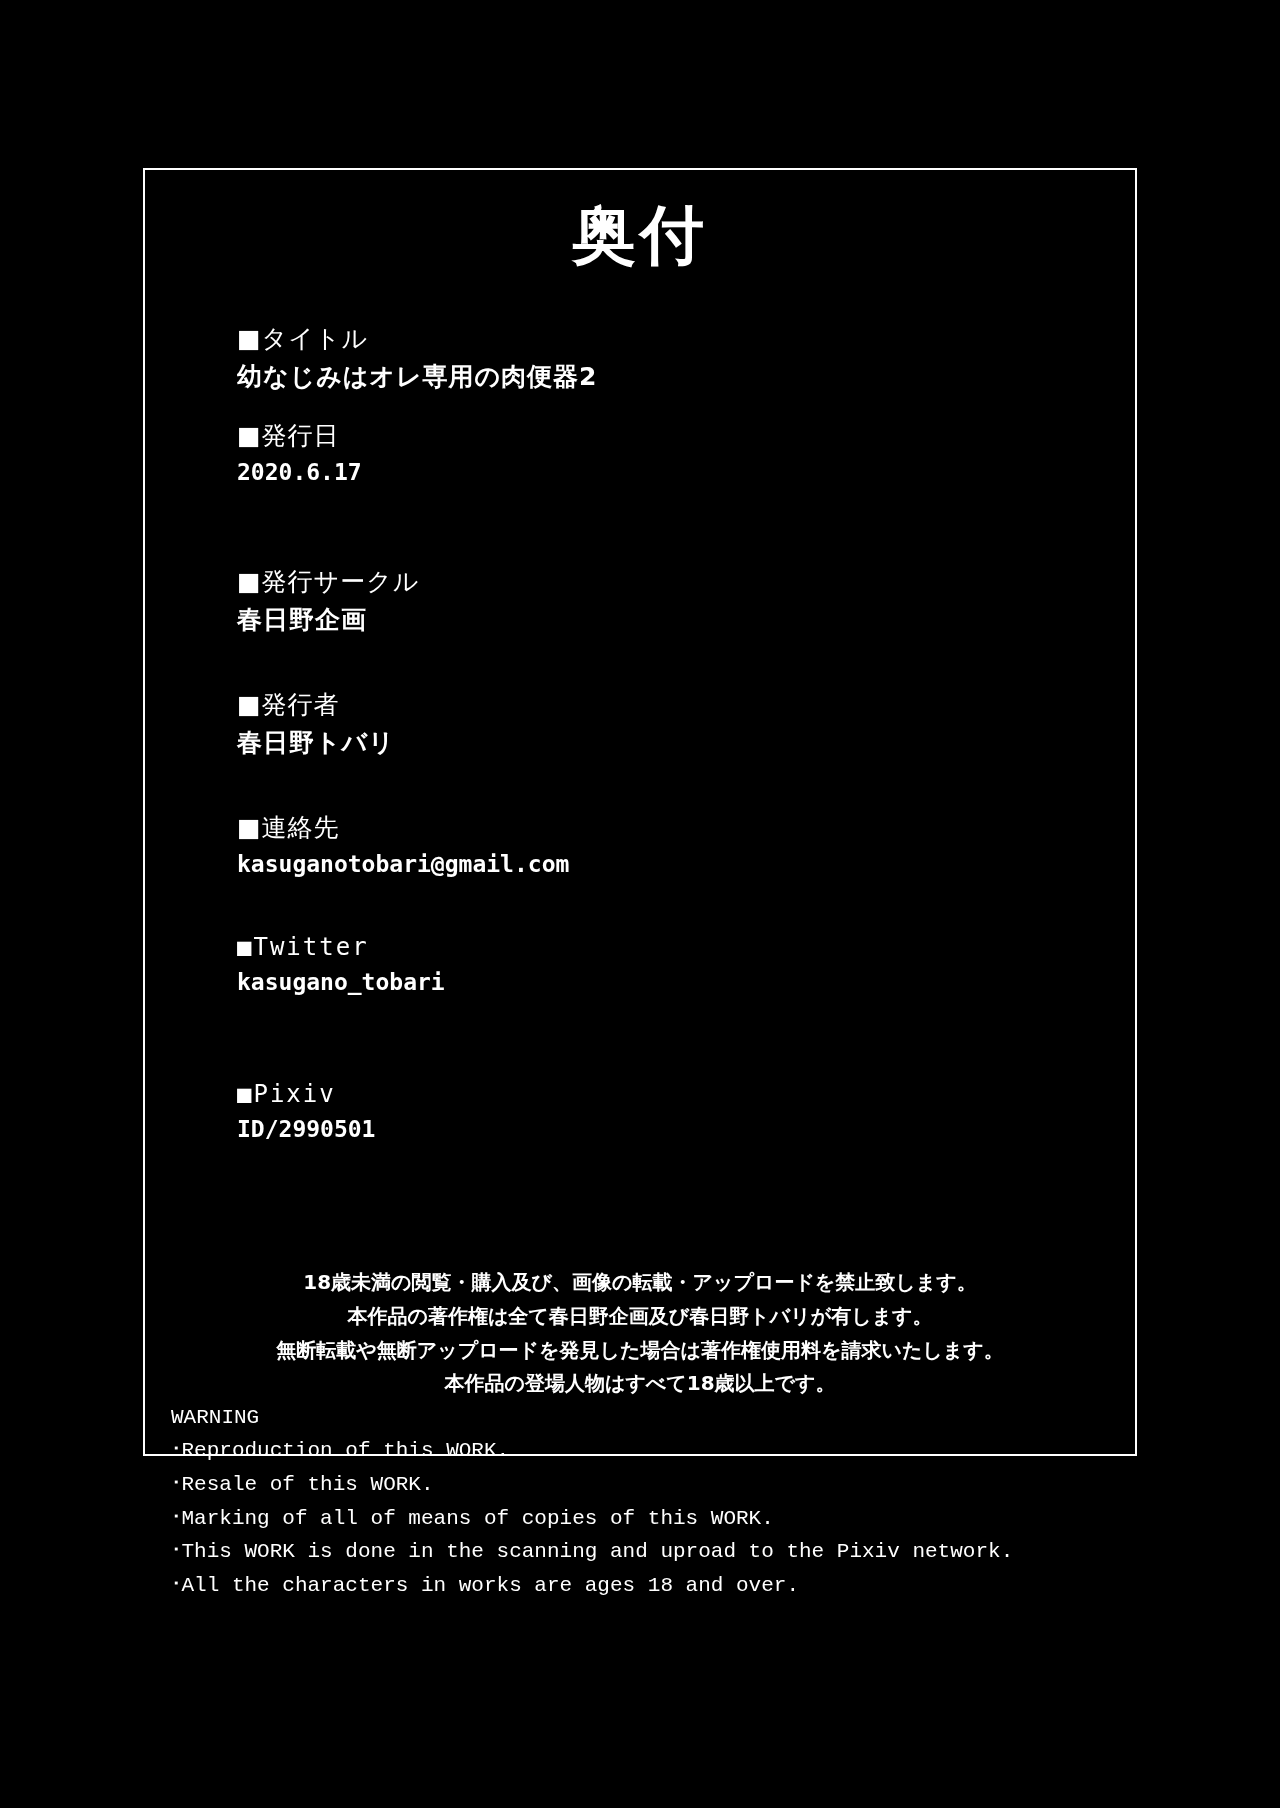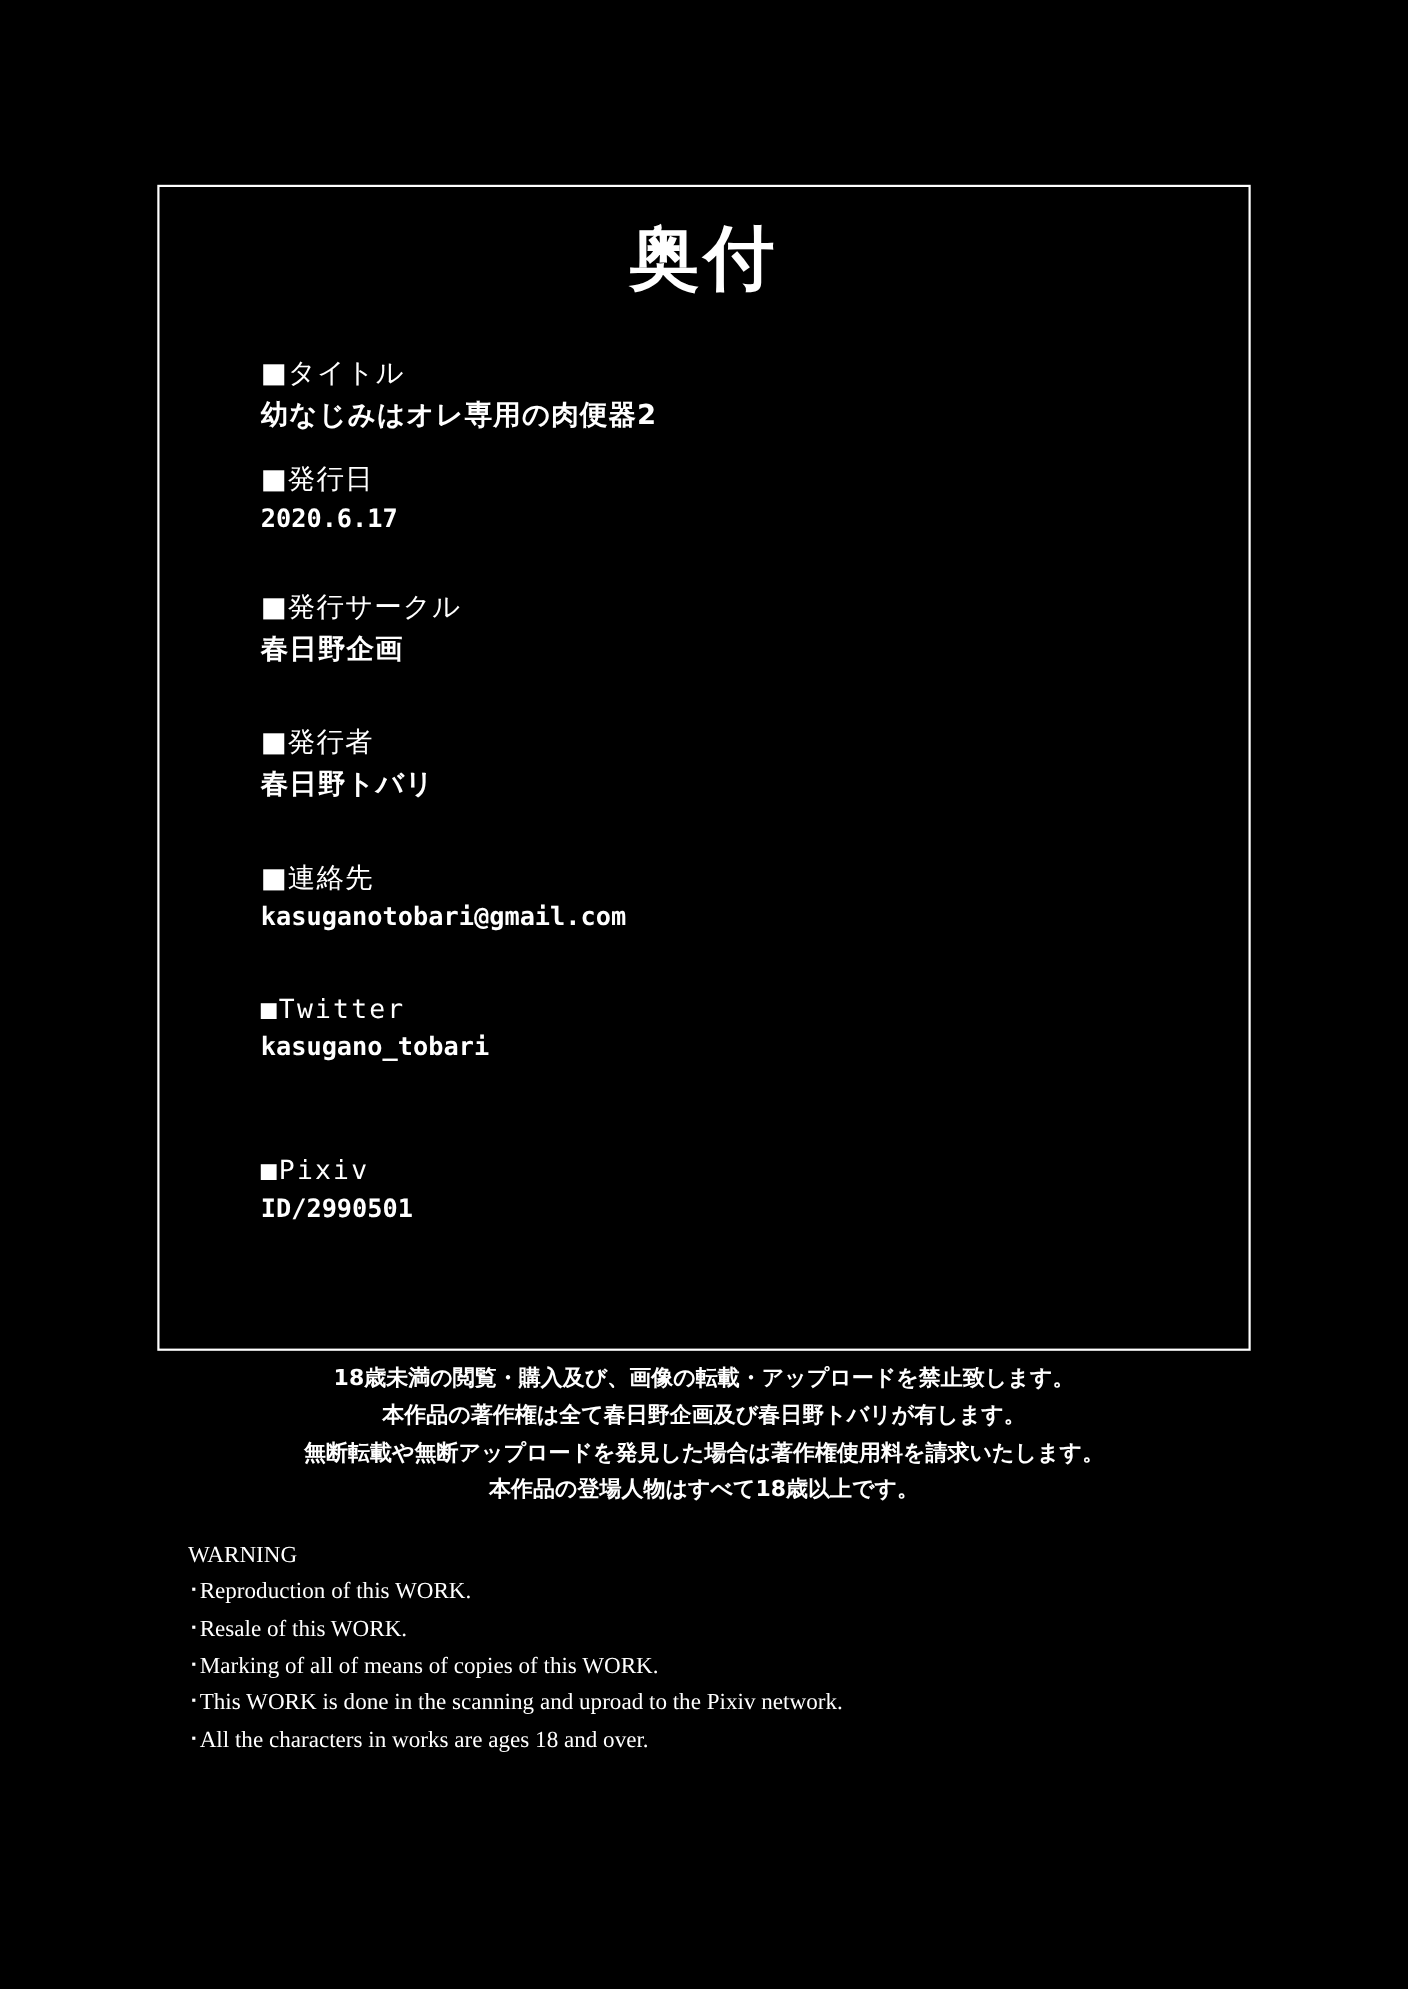--- a/index.html
+++ b/index.html
@@ -14,21 +14,21 @@
     font-family: "DejaVu Sans", sans-serif;
     color: #ffffff;
     overflow: hidden;
   }
 
   #colophon-frame {
     position: absolute;
     left: 143px;
     top: 168px;
     width: 994px;
-    height: 1060px;
+    height: 1288px;
     border: 2px solid #ffffff;
     box-sizing: border-box;
   }
 
   #colophon-title {
     text-align: center;
     font-family: "DejaVu Sans", sans-serif;
     font-weight: bold;
     font-size: 64px;
     letter-spacing: 4px;
@@ -76,23 +76,22 @@
     margin-top: 120px;
     text-align: center;
     font-size: 20px;
     line-height: 1.68;
     font-weight: bold;
     letter-spacing: 0px;
     padding: 0 6px;
   }
 
   #warning-block {
-    margin-top: 26px;
     padding-left: 26px;
-    font-family: Liberation Serif, serif;
+    font-family: Liberation Mono, monospace;
     font-size: 21px;
     line-height: 1.6;
     letter-spacing: 0px;
   }
 
   .warn-line {
     white-space: nowrap;
   }
 </style>
 </head>
@@ -107,21 +106,21 @@
     <div class="field-block">
       <div class="field-label">■タイトル</div>
       <div class="field-value">幼なじみはオレ専用の肉便器2</div>
     </div>
 
     <div class="field-block">
       <div class="field-label">■発行日</div>
       <div class="field-value mono">2020.6.17</div>
     </div>
 
-    <div class="field-block" style="margin-top:44px;">
+    <div class="field-block" style="margin-top:74px;">
       <div class="field-label">■発行サークル</div>
       <div class="field-value">春日野企画</div>
     </div>
 
     <div class="field-block" style="margin-top:48px;">
       <div class="field-label">■発行者</div>
       <div class="field-value">春日野トバリ</div>
     </div>
 
     <div class="field-block" style="margin-top:48px;">

